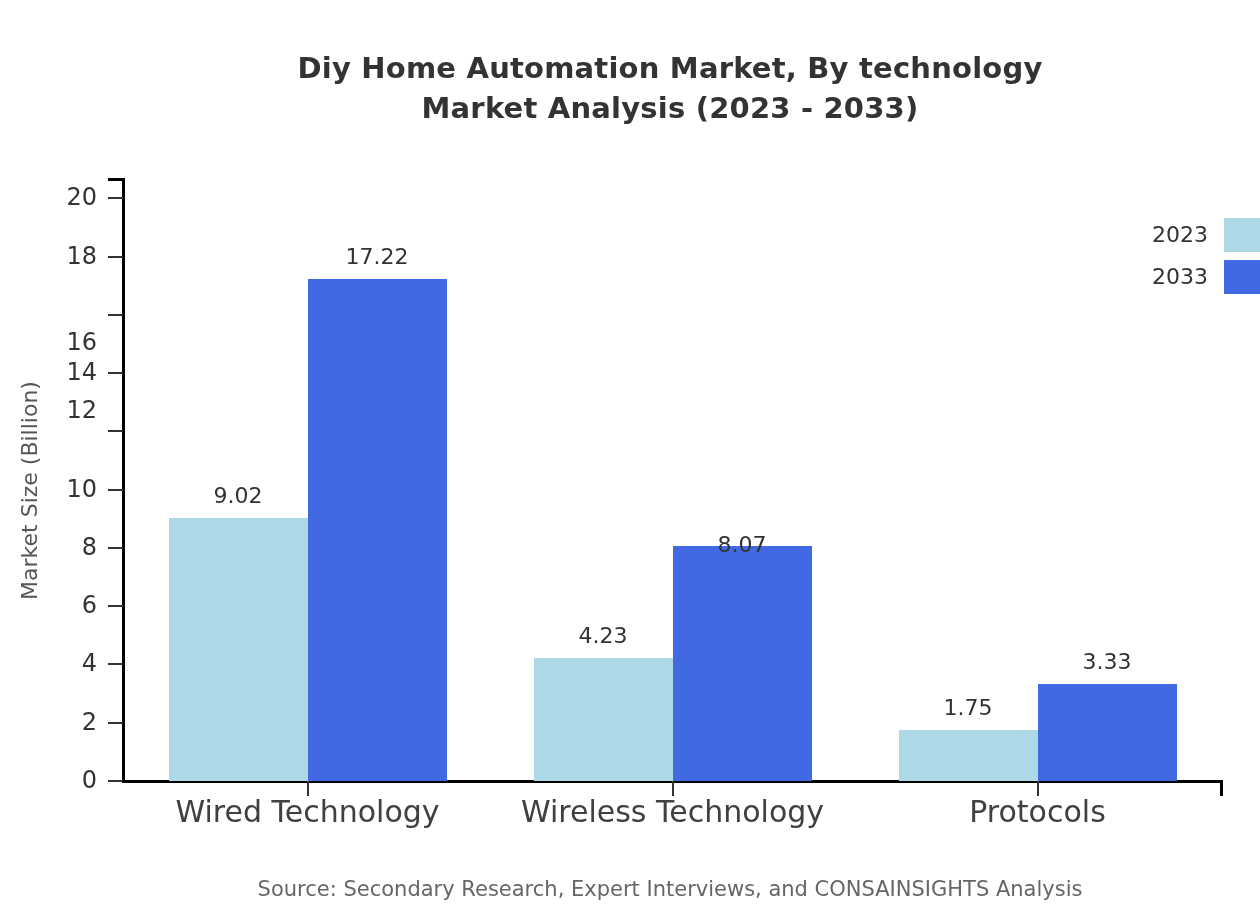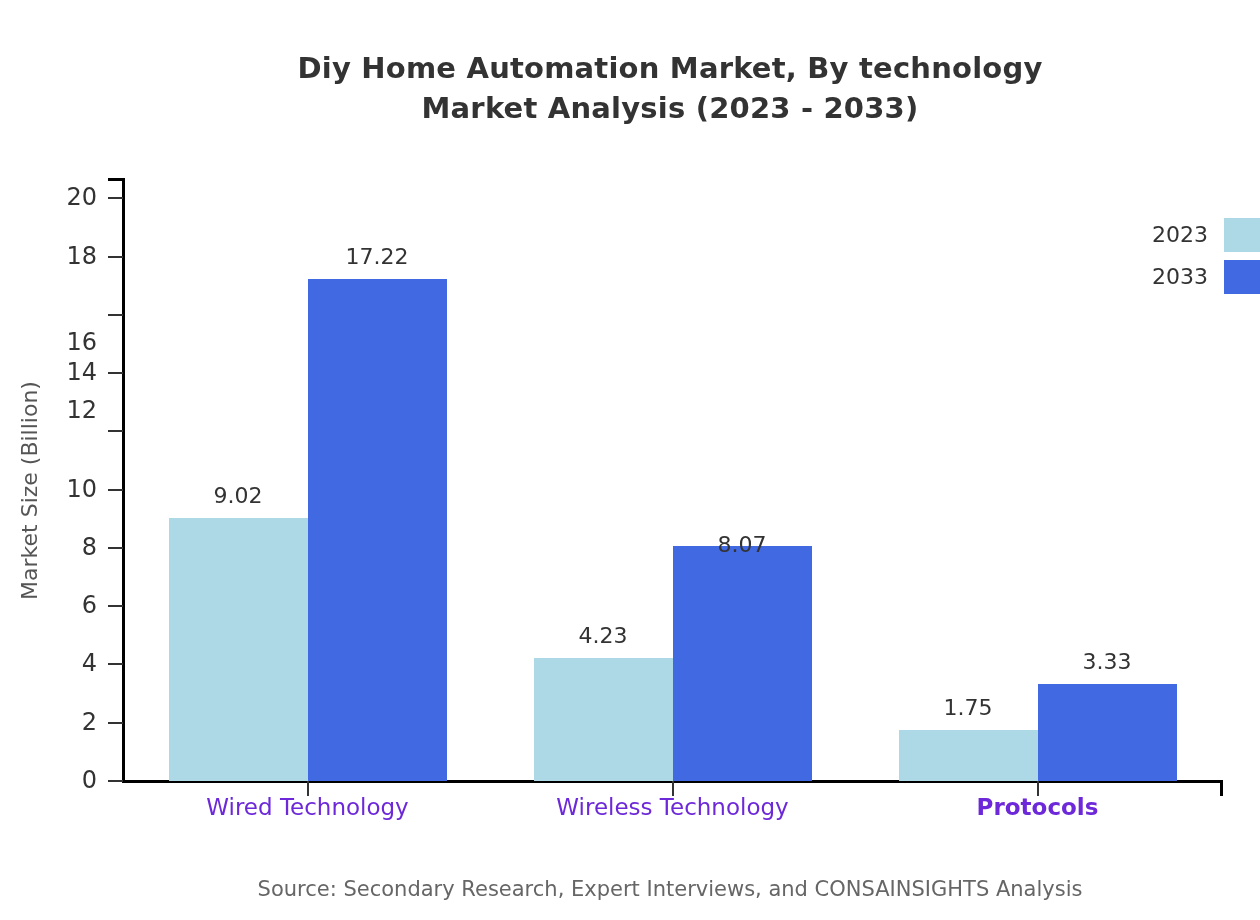--- a/index.html
+++ b/index.html
@@ -102,22 +102,22 @@
   .x-tick {
     position: absolute;
     top: 781px;
     width: 2px;
     height: 15px;
     background: #333333;
   }
   .x-tick-label {
     position: absolute;
     top: 794px;
-    font-size: 23px;
-    color: #6d28d9;
+    font-size: 30px;
+    color: #404040;
     text-align: left;
     white-space: nowrap;
     transform: translateX(-50%);
   }
 
   
   .y-axis-title {
     position: absolute;
     left: -251px;
     top: 478px;
@@ -223,21 +223,21 @@
       <div class="y-tick-label" style="top: 245.652px;">18</div>
       <div class="y-tick" style="top: 197.391px;"></div>
       <div class="y-tick-label" style="top: 187.391px;">20</div>
     </div>
   <div id="x-ticks">
       <div class="x-tick" style="left: 306.5px;"></div>
       <div class="x-tick-label" style="left: 307.5px;">Wired Technology</div>
       <div class="x-tick" style="left: 671.5px;"></div>
       <div class="x-tick-label" style="left: 672.5px;">Wireless Technology</div>
       <div class="x-tick" style="left: 1036.5px;"></div>
-      <div class="x-tick-label" style="left: 1037.5px; font-weight: bold;">Protocols</div>
+      <div class="x-tick-label" style="left: 1037.5px;">Protocols</div>
     </div>
 
   <div class="plot-area" id="plot-area">
       <div class="bar" style="left: 46.5px; width: 139px; height: 262.757px; background: rgb(173, 216, 230);"></div>
       <div class="bar" style="left: 411.5px; width: 139px; height: 123.222px; background: rgb(173, 216, 230);"></div>
       <div class="bar" style="left: 776.5px; width: 139px; height: 50.9783px; background: rgb(173, 216, 230);"></div>
       <div class="bar" style="left: 185.5px; width: 139px; height: 501.626px; background: rgb(65, 105, 225);"></div>
       <div class="bar" style="left: 550.5px; width: 139px; height: 235.083px; background: rgb(65, 105, 225);"></div>
       <div class="bar" style="left: 915.5px; width: 139px; height: 97.0043px; background: rgb(65, 105, 225);"></div>
     </div>

